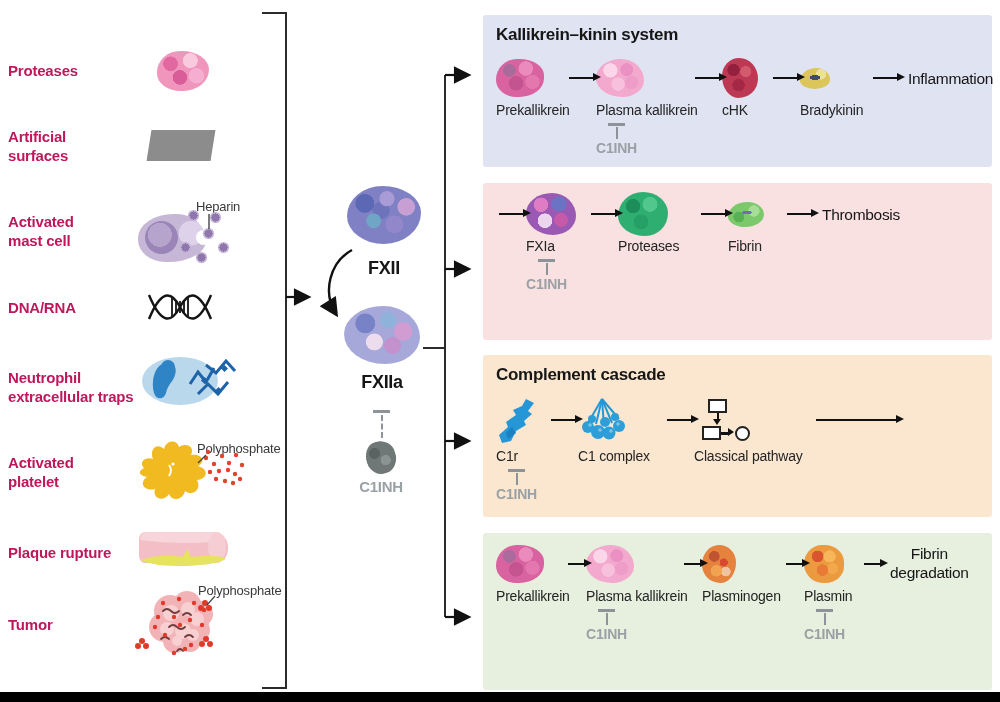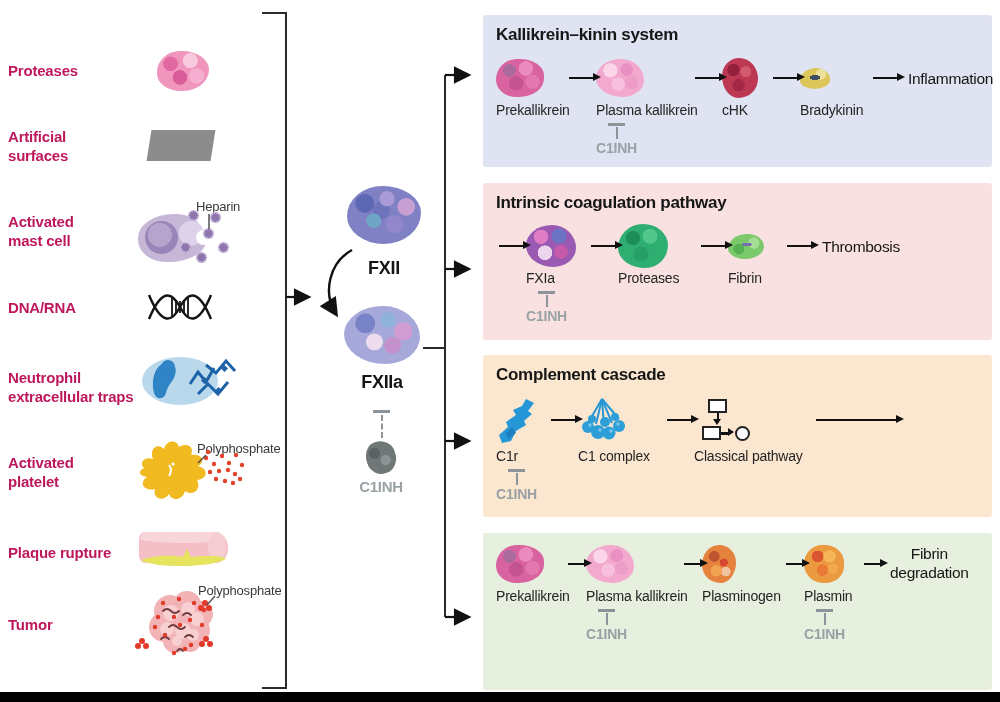--- a/index.html
+++ b/index.html
@@ -378,21 +378,20 @@
             <span class="blob v-brady"></span>
           </div>
         <div class="plabel">Bradykinin</div>
       </div>
       <div class="parrow"></div>
       <div class="poutcome">Inflammation</div>
     </div>
   </section>
 
   <section class="pbox" style="top: 183px; height: 157px; background: rgb(248, 225, 224);">
-    <h2 class="ptitle">Intrinsic coagulation pathway</h2>
     <div class="prow">
       <div class="parrow"></div>
       <div class="pnode" style="width:62px">
         <div class="pblob">
             <span class="blob v-fxia"></span>
           </div>
         <div class="plabel">FXIa</div>
         <div class="inhib">
           <div class="inhib-bar"></div>
           <div class="inhib-dash"></div>

